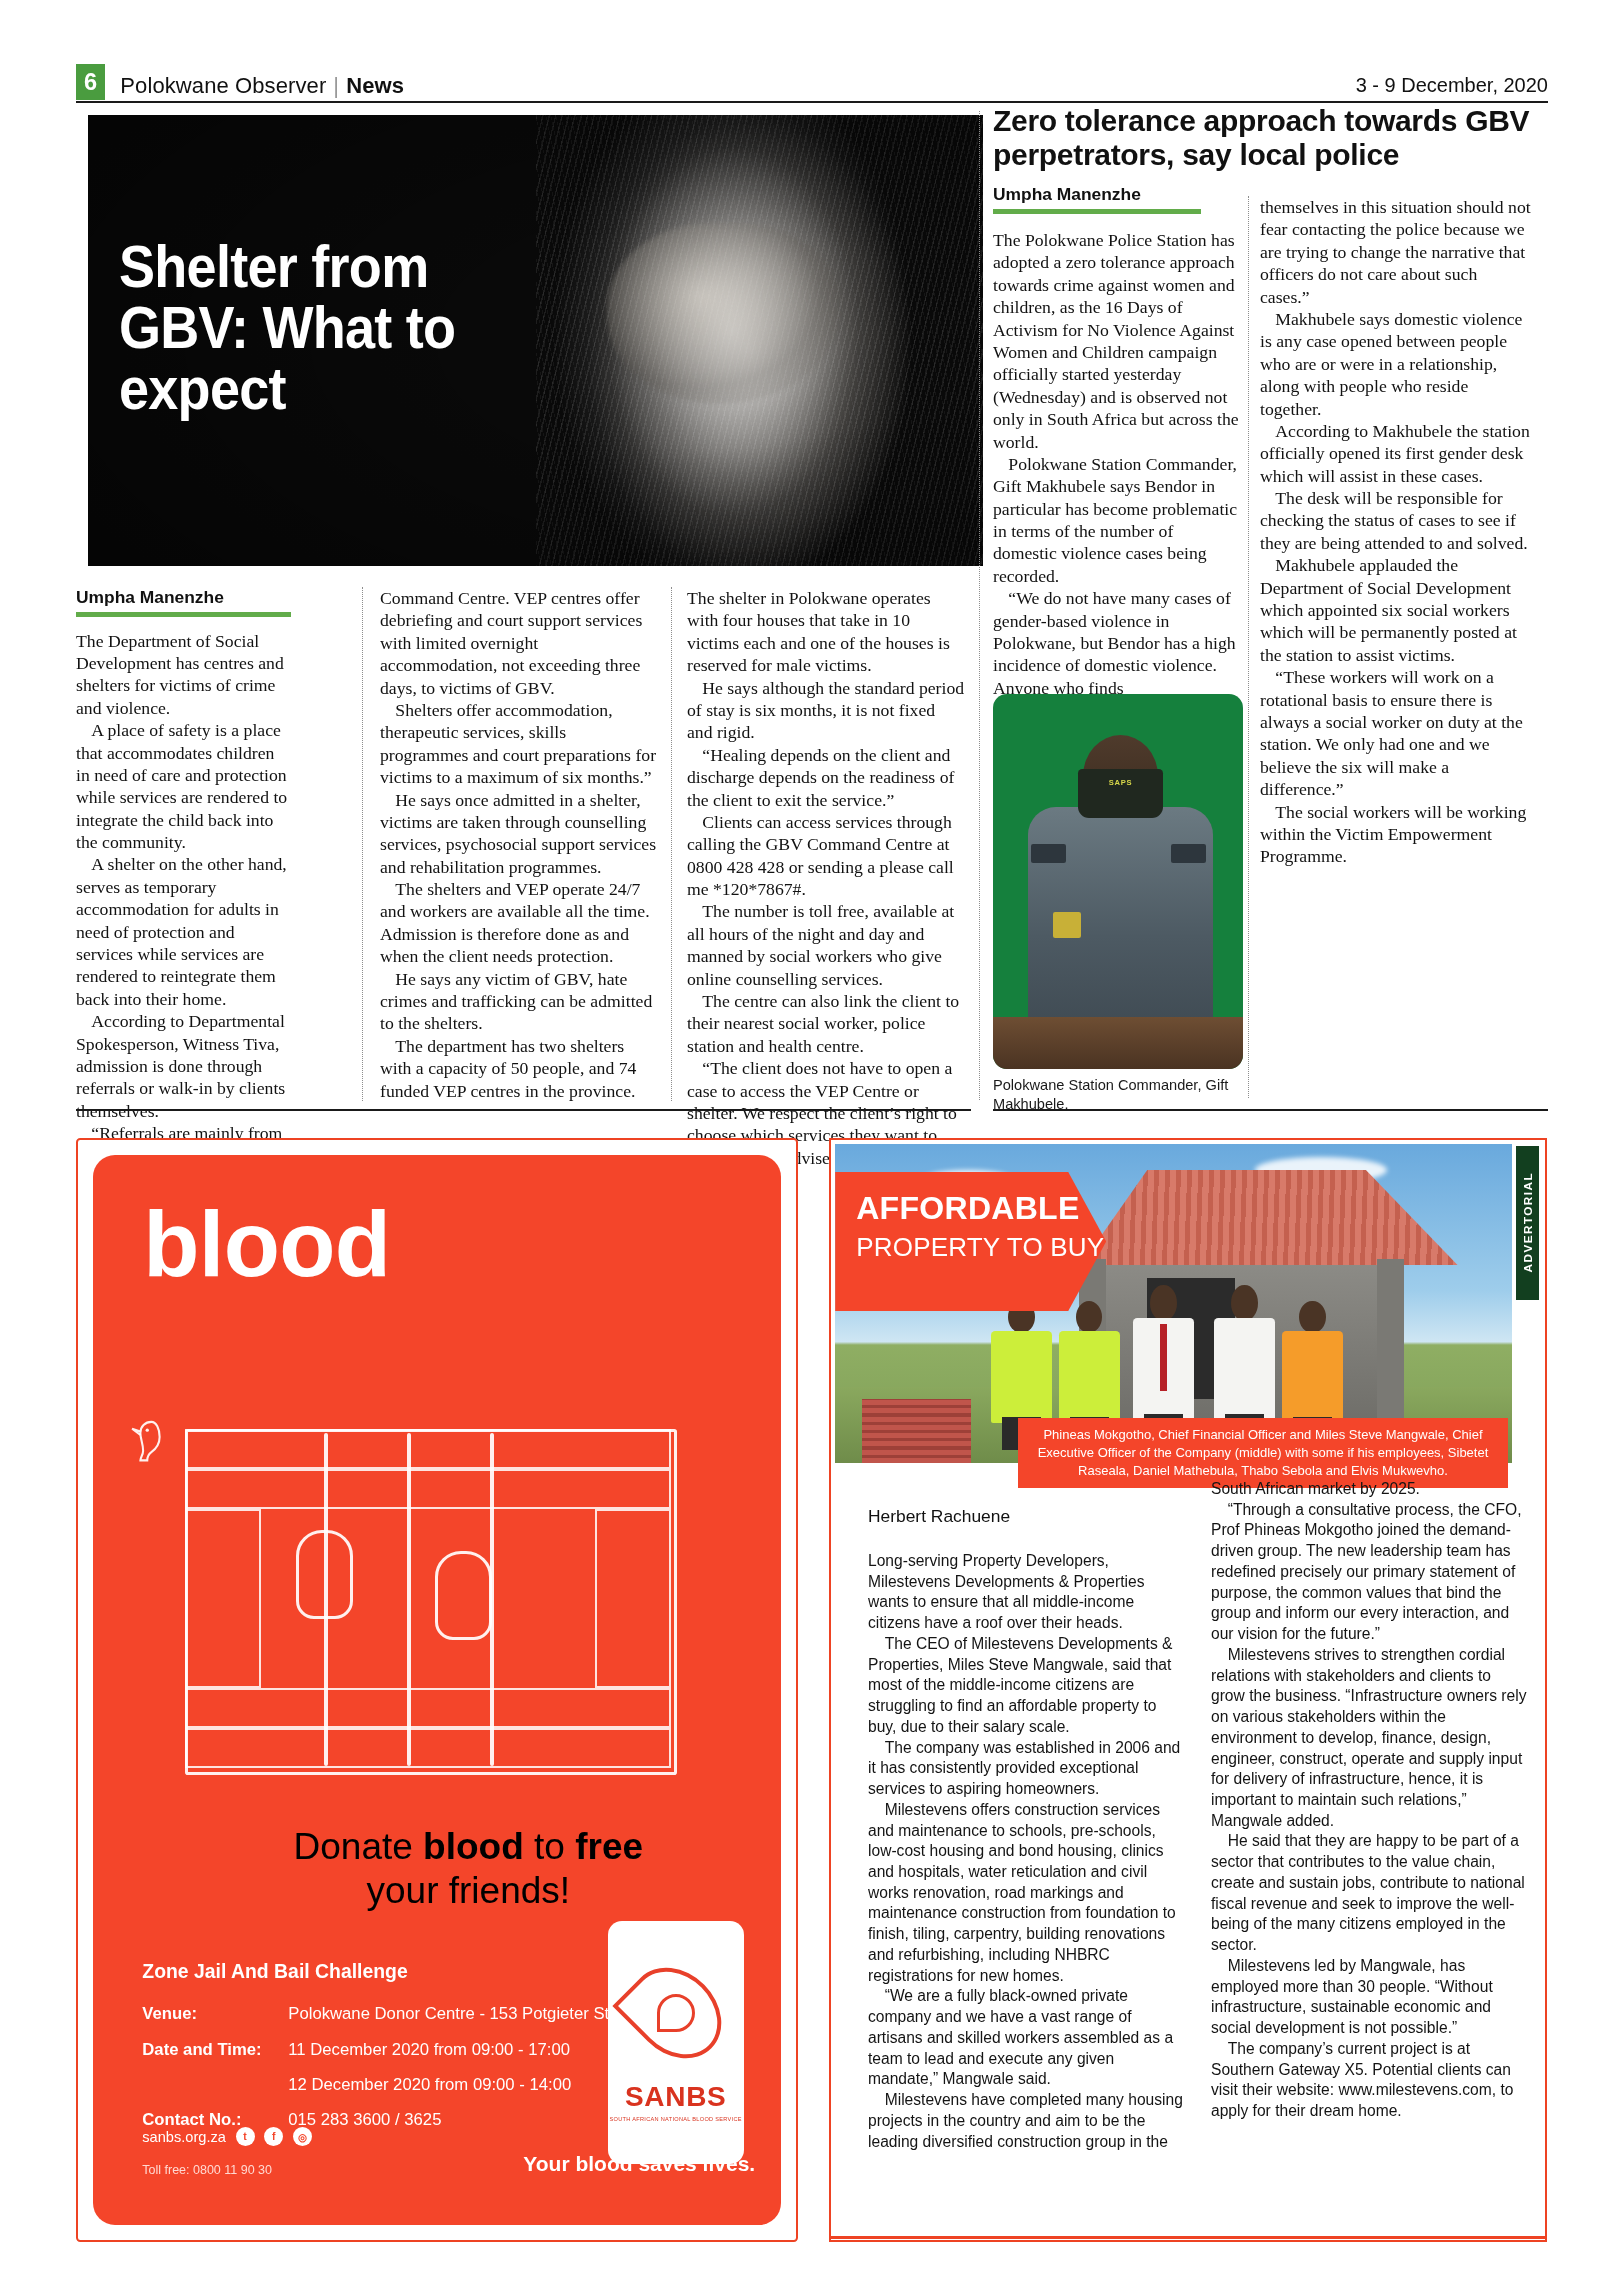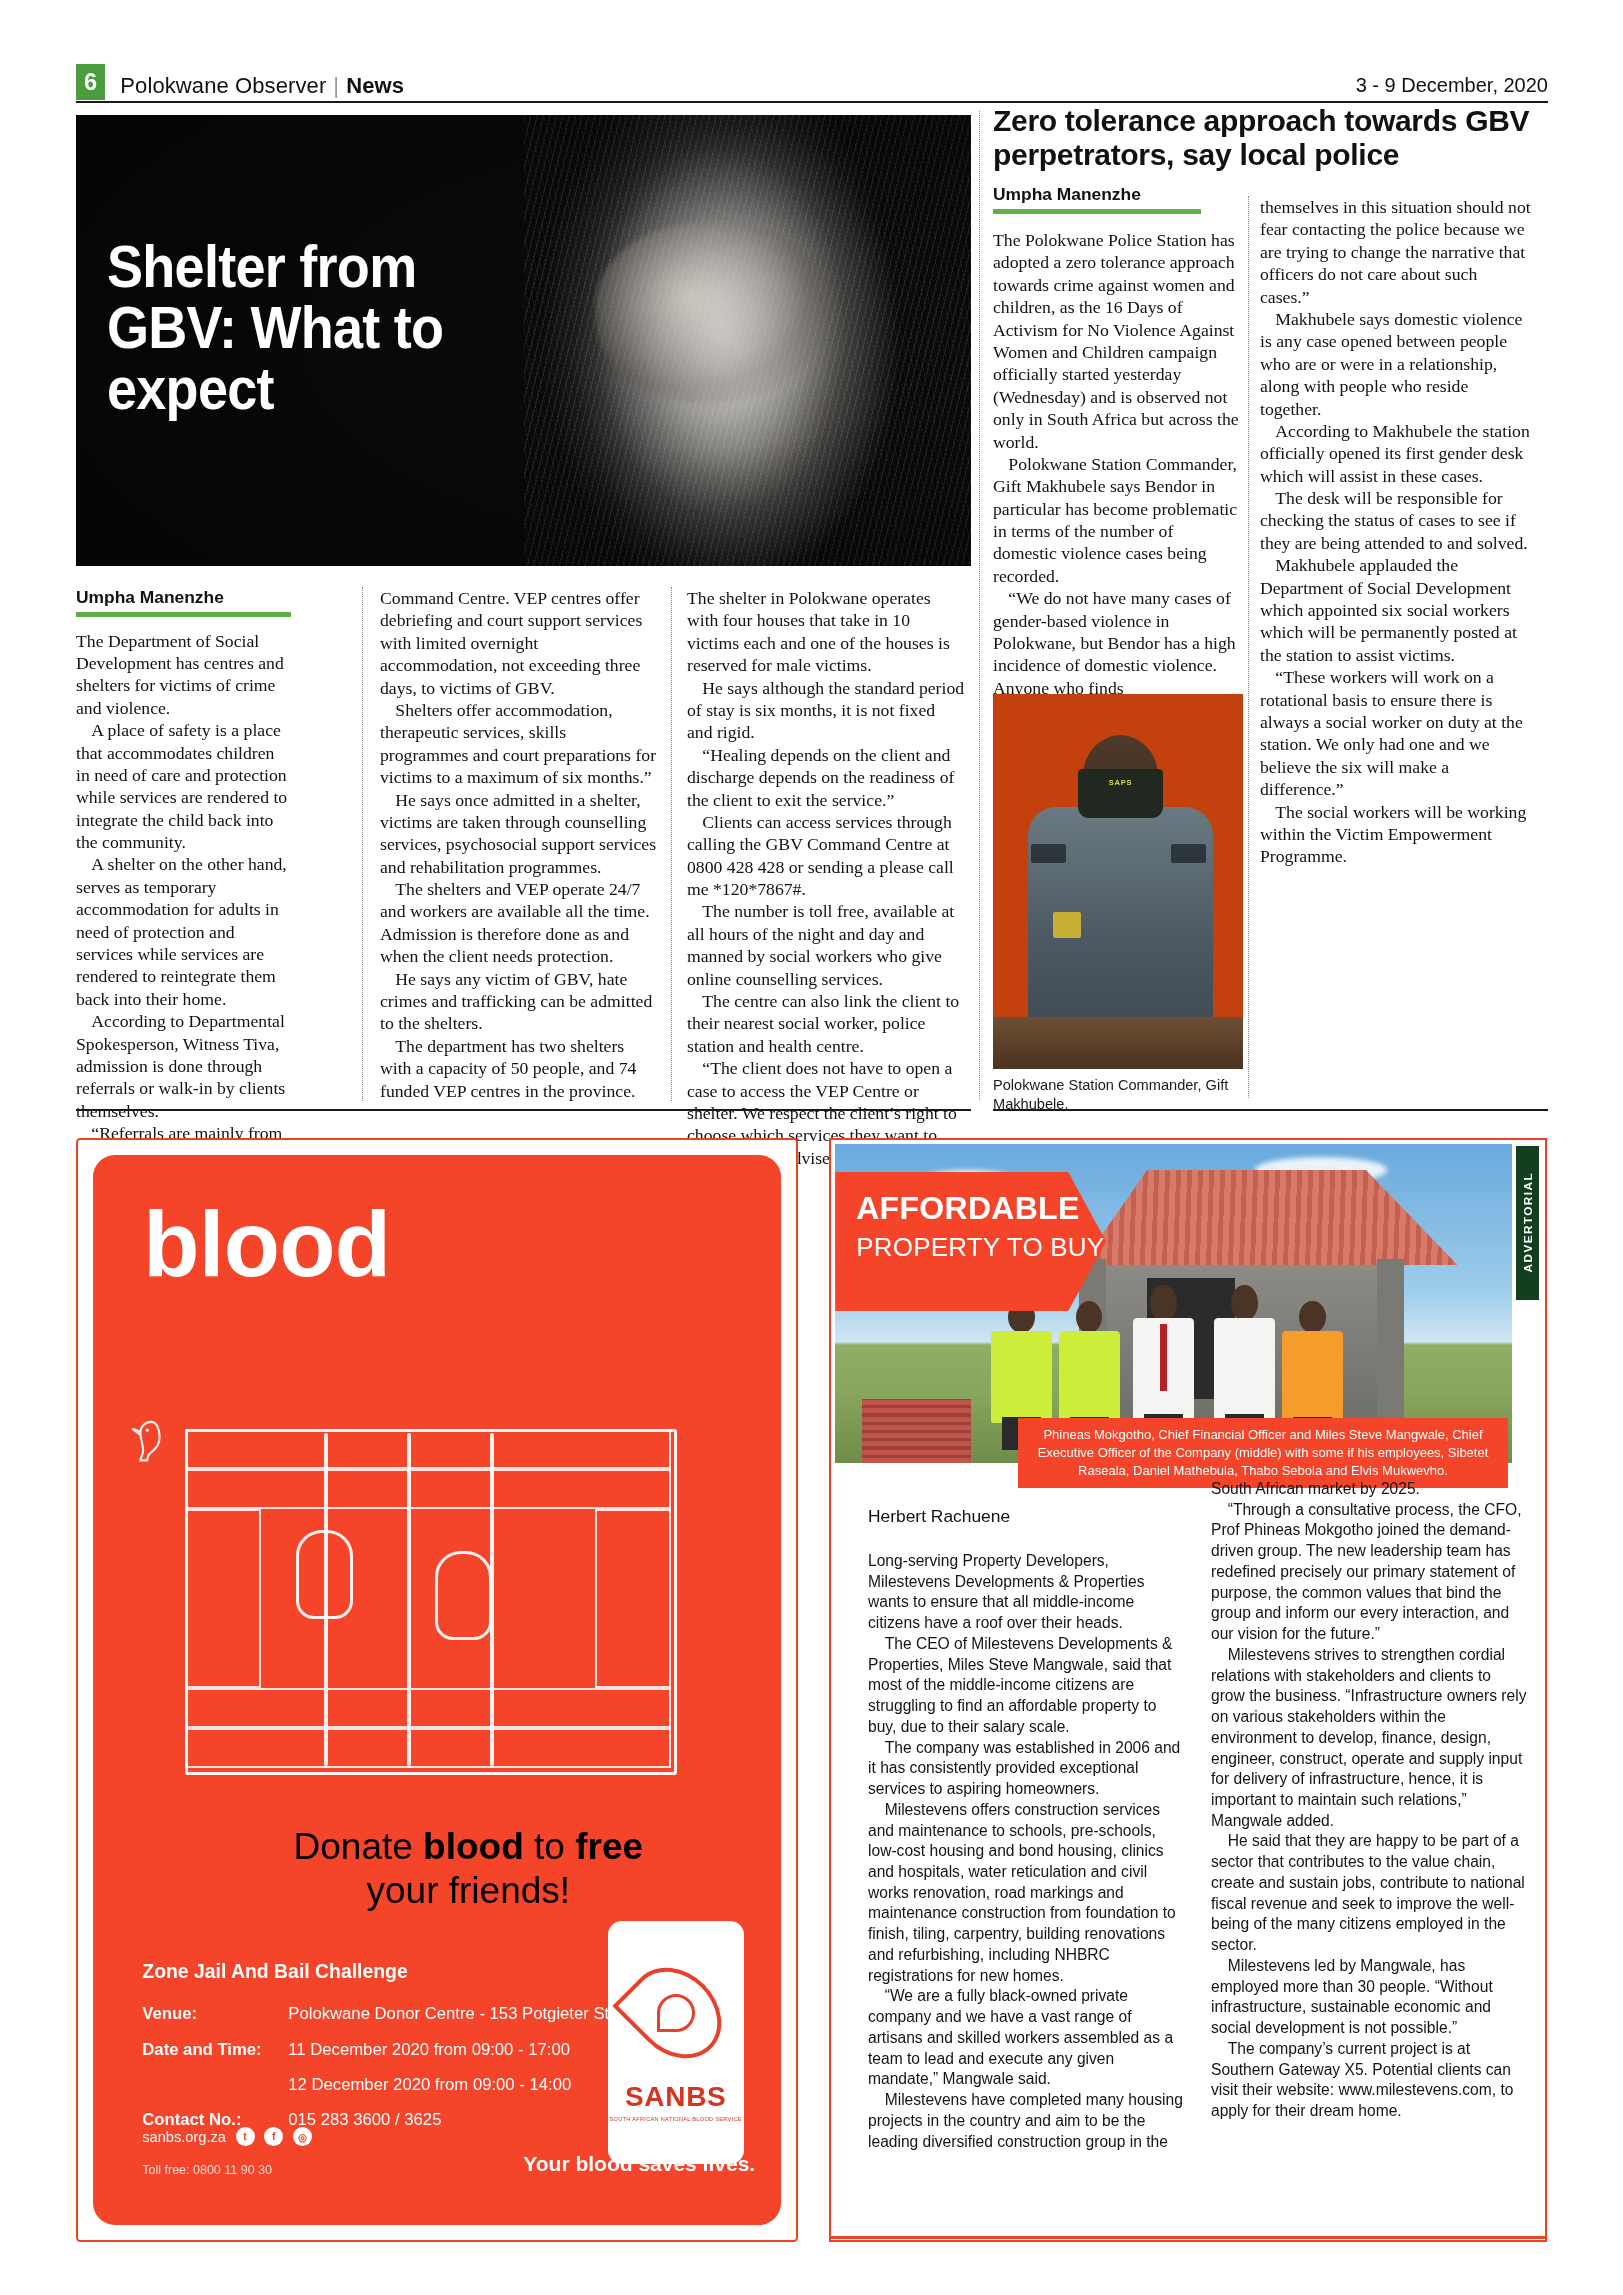--- a/index.html
+++ b/index.html
@@ -9,21 +9,21 @@
   
   .masthead{position:absolute;left:76px;top:61px;width:1472px;height:39px;display:flex;align-items:flex-end;}
   .folio-badge{width:29px;height:36px;background:#4a9c3f;color:#fff;font-weight:700;font-size:23.6px;display:flex;align-items:center;justify-content:center;font-family:"Liberation Sans",sans-serif;}
   .masthead-title{margin-left:15.3px;font-size:22px;color:#111;letter-spacing:0.1px;line-height:1;padding-bottom:2.8px;}
   .masthead-title .sep{color:#999;padding:0 7px;font-weight:300;}
   .masthead-title .sec{font-weight:700;}
   .masthead-date{margin-left:auto;font-size:20px;color:#111;padding-bottom:3.5px;}
   .head-rule{position:absolute;left:76px;top:101px;width:1472px;height:2.1px;background:#1a1a1a;}
 
   
-  .hero-photo{position:absolute;left:76px;top:115px;width:895px;height:451px;overflow:hidden;background:#6d28d9;}
+  .hero-photo{position:absolute;left:88px;top:115px;width:895px;height:451px;overflow:hidden;background:#6d28d9;}
   .hero-photo .ph-bg{position:absolute;inset:0;background:
       radial-gradient(ellipse 180px 264px at 72% 48%, #b9b2a8 0%, #6e6862 38%, #262320 70%, #0a0908 100%),
       radial-gradient(ellipse 292px 347px at 84% 60%, #3a352f 0%, #100e0c 72%, #050505 100%),
       linear-gradient(90deg,#000 0%,#000 42%,#0b0b0b 55%,#000 100%);
       filter:grayscale(1);}
   .hero-photo .ph-hair{position:absolute;left:50%;top:0;width:52%;height:100%;
       background:
         repeating-linear-gradient(104deg, rgba(255,255,255,.085) 0px, rgba(255,255,255,.085) 1.4px, rgba(0,0,0,0) 1.4px, rgba(0,0,0,0) 6.2px),
         repeating-linear-gradient(78deg, rgba(255,255,255,.05) 0px, rgba(255,255,255,.05) 0.7px, rgba(0,0,0,0) 0.7px, rgba(0,0,0,0) 4.9px),
         radial-gradient(ellipse 208px 298px at 46% 52%, rgba(215,208,198,.62) 0%, rgba(120,113,104,.35) 45%, rgba(0,0,0,0) 78%);
@@ -49,21 +49,21 @@
   .left-rule-bottom{position:absolute;left:76px;top:1109px;width:895px;height:2.1px;background:#1a1a1a;}
 
   
   .vdash{position:absolute;width:0;border-left:1.4px dotted #8d8d8d;}
 
   
   .r-head{position:absolute;left:993px;top:104px;width:548px;font-weight:700;font-size:30px;line-height:1.14;color:#111;letter-spacing:-0.3px;}
   .r-byline{position:absolute;left:993px;top:184px;width:208px;}
   .r-col1{position:absolute;left:993px;top:229px;width:246px;}
   .r-col2{position:absolute;left:1260px;top:196px;width:271px;}
-  .cop-photo{position:absolute;left:993px;top:694px;width:250px;height:375px;overflow:hidden;background:#c2410c;}
+  .cop-photo{position:absolute;left:993px;top:694px;width:250px;height:375px;overflow:hidden;background:#15803d;border-radius:14px;}
   .cop-photo .c-wall2{position:absolute;inset:0;background:
       linear-gradient(180deg,#cdbd9d 0%, #bca98a 30%, #a3apple 0%, #8e7f66 62%, #5d5448 100%);}
   .cop-photo .c-body{position:absolute;left:14%;top:30%;width:74%;height:72%;border-radius:28px 28px 0 0;background:linear-gradient(180deg,#6b7a82 0%,#4d5a63 48%,#39434b 100%);}
   .cop-photo .c-head{position:absolute;left:36%;top:11%;width:30%;height:22%;border-radius:50% 50% 46% 46%;background:linear-gradient(180deg,#4f3b2c 0%,#3a2a1e 100%);}
   .cop-photo .c-mask{position:absolute;left:34%;top:20%;width:34%;height:13%;border-radius:4.2px 4.2px 11px 11px;background:#20281f;}
   .cop-photo .c-masklbl{position:absolute;left:36%;top:22.5%;width:30%;text-align:center;color:#d8d84a;font-size:7.6px;font-weight:700;letter-spacing:0.7px;}
   .cop-photo .c-badge{position:absolute;left:24%;top:58%;width:11%;height:7%;border-radius:2.1px;background:#c8b037;}
   .cop-photo .c-epaul{position:absolute;top:40%;width:14%;height:5%;border-radius:2.1px;background:#2d363d;}
   .cop-photo .c-desk{position:absolute;left:0;bottom:0;width:100%;height:14%;background:linear-gradient(180deg,#6e4e33 0%,#4a3322 100%);}
   .photo-caption{font-family:"Liberation Sans",sans-serif;font-size:14.6px;line-height:1.28;color:#1a1a1a;}

